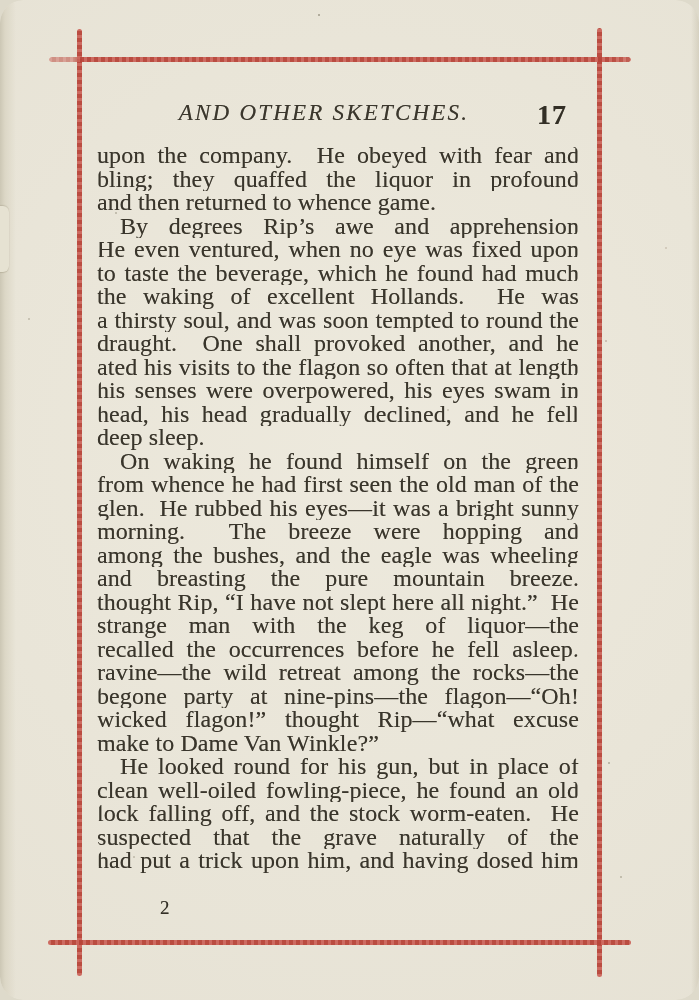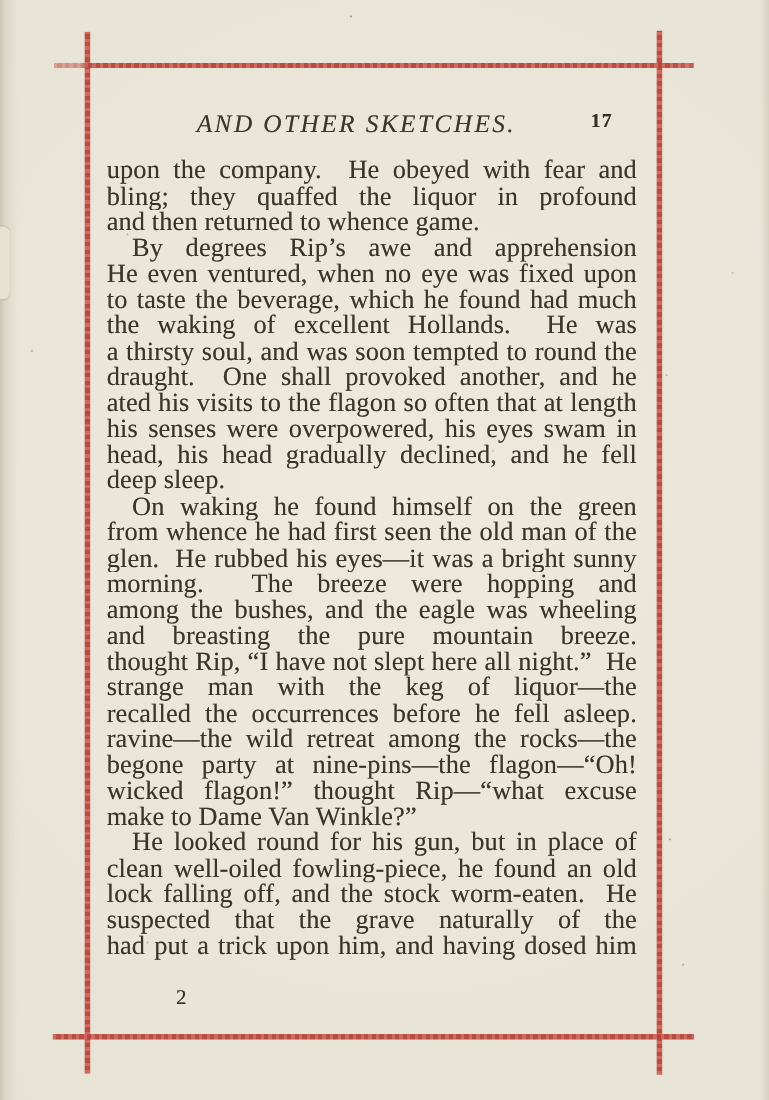--- a/index.html
+++ b/index.html
@@ -1,20 +1,20 @@
 <!DOCTYPE html>
 <html style="--paper: #ece8db; --red: #c2483c; --ink: #39352b;"><head>
 <meta charset="utf-8">
 <style>
   :root {
     --paper: #ece8db;
     --red: #c2483c;
     --ink: #39352b;
   }
-  * { margin: 0; padding: 0; box-sizing: border-box; }
+  * { margin: 0; padding: 0; box-sizing: border-box; border-radius: 23px; }
   html, body { background: #dedacb; }
   .page {
     position: relative;
     width: 699px;
     height: 1000px;
     overflow: hidden;
     font-family: "Liberation Serif", "DejaVu Serif", serif;
     color: var(--ink);
     background:
       radial-gradient(130% 95% at 52% 45%, rgba(255,255,255,0.05), rgba(120,110,85,0.07)),
@@ -56,21 +56,21 @@
   .rule.h.bottom { left: 48px; top: 940px; width: 583px; }
   
   .running-head { position: absolute; left: 0; top: 0; width: 100%; height: 140px; }
   .head-title {
     position: absolute; left: 324px; top: 100px; transform: translateX(-50%);
     font-style: italic; font-size: 23px; letter-spacing: 2.2px; white-space: nowrap;
     color: #3b372d; text-shadow: 0 0 0.5px rgba(59,55,45,0.55);
   }
   .page-number {
     position: absolute; left: 537px; top: 99px;
-    font-weight: bold; font-size: 18px; letter-spacing: 1px; color: #332f26;
+    font-weight: bold; font-size: 28px; letter-spacing: 1px; color: #332f26;
     text-shadow: 0 0 0.5px rgba(51,47,38,0.55);
   }
   
   .body-text {
     position: absolute; left: 97px; top: 144px; width: 482px;
     font-size: 24px; line-height: 23.5px; letter-spacing: 0.1px;
     text-shadow: 0 0 0.45px rgba(57,53,43,0.5);
   }
   .line {
     white-space: pre-wrap;

